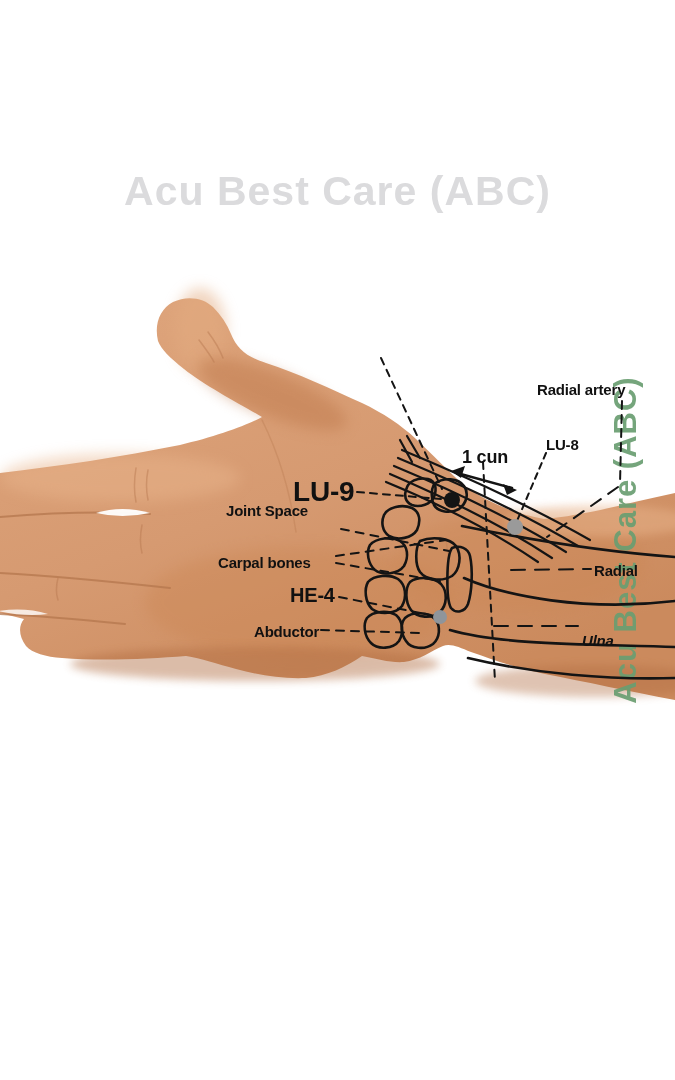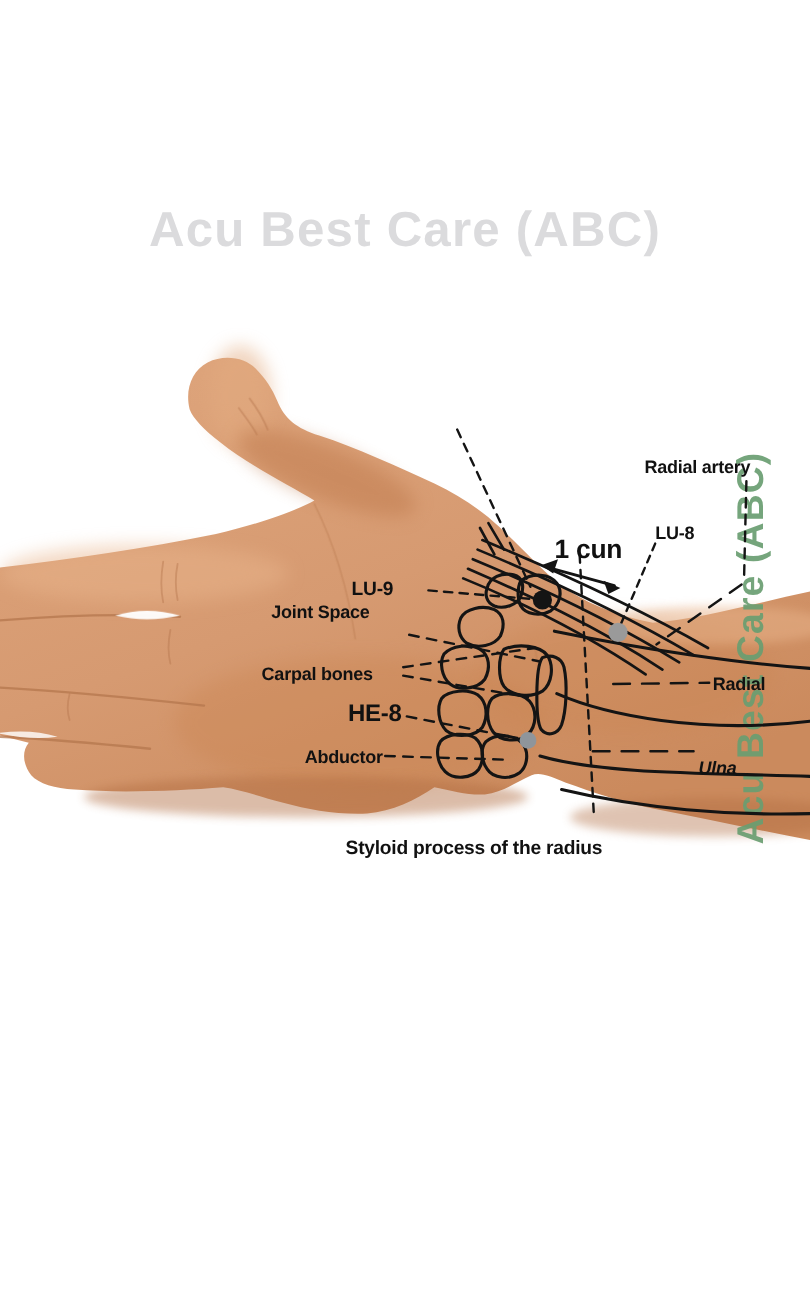--- a/index.html
+++ b/index.html
@@ -13,23 +13,23 @@
     left:0;top:168px;width:675px;text-align:center;
     font-size:41px;font-weight:bold;letter-spacing:1px;color:#dbdbdd;white-space:nowrap;
   }
   .wm-side{
     left:626px;top:540px;transform:translate(-50%,-50%) rotate(-90deg);
     font-size:31px;font-weight:bold;letter-spacing:1px;color:#6a9e71;opacity:.92;white-space:nowrap;
   }
   .lbl{
     color:#111;font-weight:bold;font-size:15px;line-height:21px;letter-spacing:-0.2px;white-space:nowrap;
   }
-  .lbl-lu9{font-size:16px;line-height:26px;}
+  .lbl-lu9{font-size:28px;line-height:26px;}
   .lbl-he7{font-size:20px;line-height:21px;}
-  .lbl-cun{font-size:22px;line-height:19px;}
+  .lbl-cun{font-size:18px;line-height:19px;}
   .lbl-styloid{font-size:16px;}
 </style>
 </head>
 <body>
 
 <div id="canvas">
 
   <div class="abs wm-top" style="color: rgb(219, 219, 221);">Acu Best Care (ABC)</div>
 
   <svg class="layer" width="675" height="1080" viewBox="0 0 675 1080">
@@ -173,19 +173,18 @@
       <circle cx="440" cy="617" r="7" fill="#8f959b"></circle>
     </g>
   </svg>
 
   <div class="abs lbl" style="left:537px;top:379px;">Radial artery</div>
   <div class="abs lbl" style="left:546px;top:434px;">LU-8</div>
   <div class="abs lbl lbl-cun" style="left:462px;top:448px;">1 cun</div>
   <div class="abs lbl lbl-lu9" style="left:293px;top:479px;">LU-9</div>
   <div class="abs lbl" style="left:226px;top:500px;">Joint Space</div>
   <div class="abs lbl" style="left:218px;top:552px;">Carpal bones</div>
-  <div class="abs lbl lbl-he7" style="left:290px;top:585px;">HE-8</div>
+  <div class="abs lbl lbl-he7" style="left:290px;top:585px;">HE-4</div>
   <div class="abs lbl" style="left:254px;top:621px;">Abductor</div>
   <div class="abs lbl" style="left:594px;top:560px;">Radial</div>
   <div class="abs lbl" style="left:582px;top:630px;font-style:italic;">Ulna</div>
-  <div class="abs lbl lbl-styloid" style="left:288px;top:697px;">Styloid process of the radius</div>
 
 </div>
 
 </body></html>

